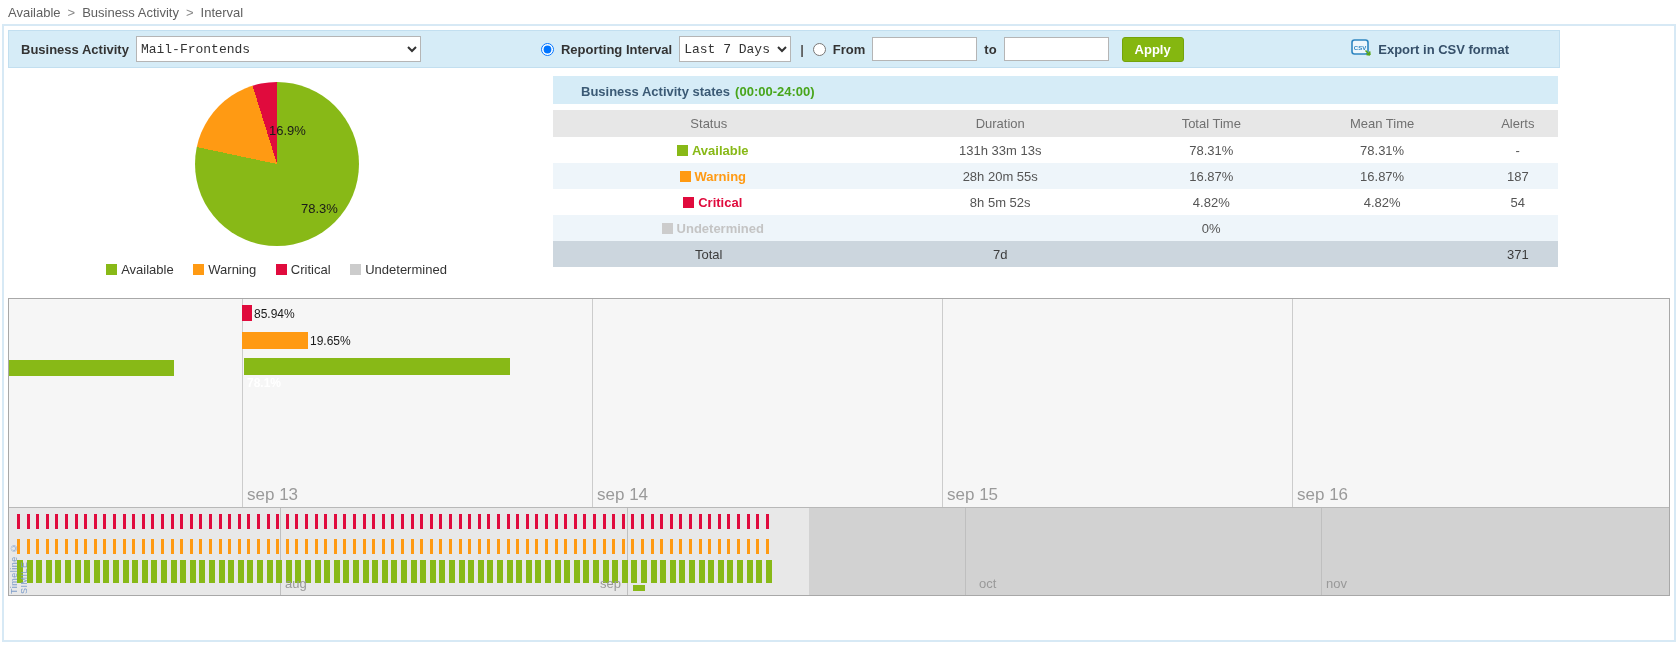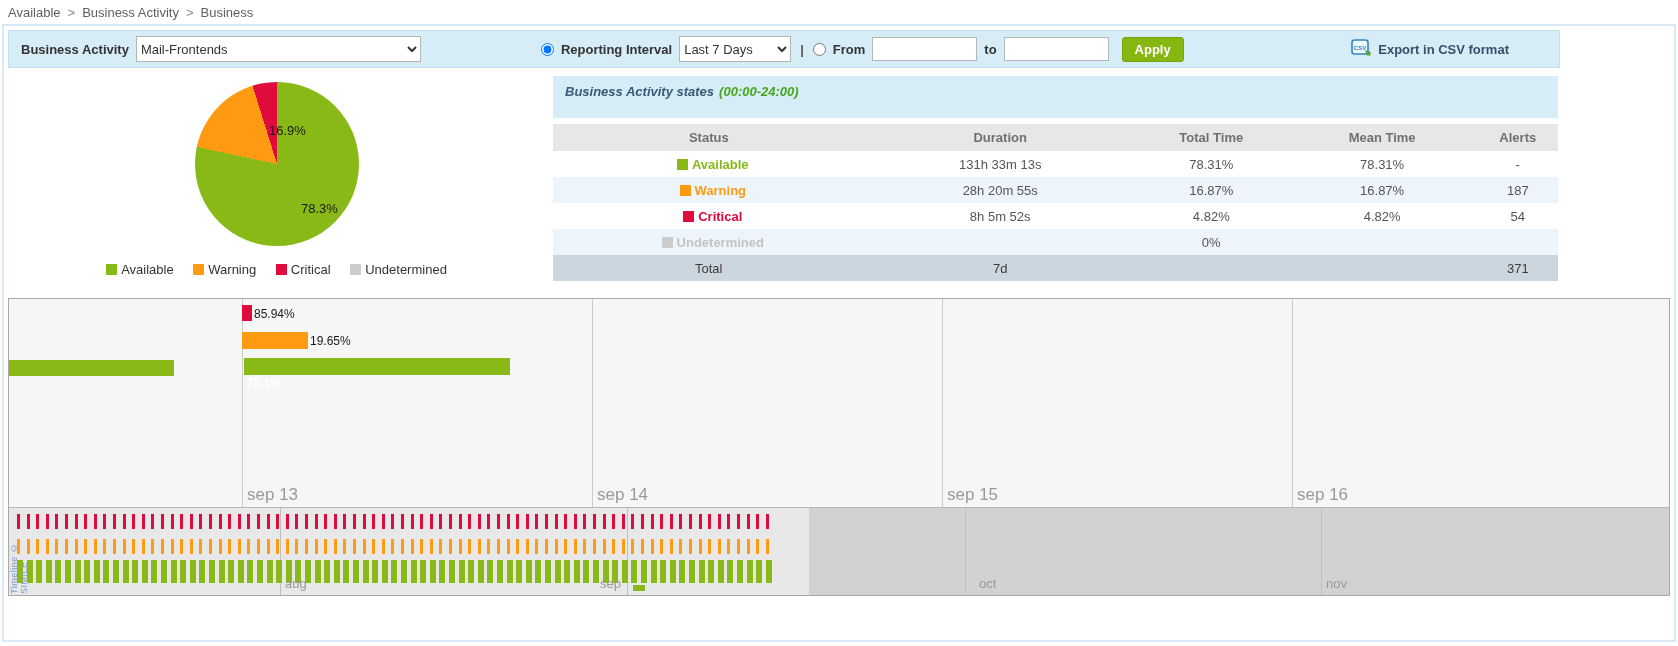--- a/index.html
+++ b/index.html
@@ -36,21 +36,21 @@
     display: flex;
     align-items: center;
     padding: 0 12px;
   }
   .tb-left, .tb-center, .tb-right { display: flex; align-items: center; gap: 7px; }
   .tb-center { margin-left: 120px; }
   .tb-right { margin-left: auto; margin-right: 38px; }
   .lbl-bold { font-weight: bold; color: #333; }
   .pipe { font-weight: bold; color: #555; margin: 0 2px; }
   select {
-    font-family: Liberation Sans, sans-serif;
+    font-family: Liberation Mono, monospace;
     font-size: 13px;
     height: 26px;
     border: 1px solid #b5b5b5;
     background: #fff;
     color: #333;
   }
   .ba-select { width: 285px; }
   .interval-select { width: 112px; }
   .txt-input {
     width: 105px; height: 24px;
@@ -84,32 +84,31 @@
   .pie-label { position: absolute; font-size: 13px; color: #1a1a1a; }
   .pie-label-available { left: 297px; top: 125px; }
   .pie-label-warning  { left: 221px; top: 47px; margin-left: 44px; }
   .legend { position: absolute; top: 186px; width: 100%; text-align: center; }
   .legend-item { margin: 0 8px; white-space: nowrap; }
   .sq { display: inline-block; width: 11px; height: 11px; margin-right: 4px; vertical-align: -1px; }
 
   
   .table-panel { width: 1005px; margin-left: 4px; }
   .table-title {
-    height: 42px; line-height: 32px;
+    height: 28px; line-height: 32px;
     background: #d6ecf7;
-    padding-left: 12px;
+    padding-left: 28px;
     font-weight: bold;
     color: #3b5a75;
-    font-style: italic;
   }
   .table-title .suffix { color: #48a51b; margin-left: 5px; }
   table.states { width: 100%; border-collapse: collapse; margin-top: 6px; }
   table.states th {
     height: 27px; background: #e7e7e7; color: #707070;
-    font-weight: bold; text-align: center;
+    font-weight: normal; text-align: center;
   }
   table.states td { height: 26px; text-align: center; color: #555; }
   table.states tbody tr:nth-child(even) td { background: #eef5fa; }
   td.c-status, th.c-status { text-align: left; padding-left: 8px; }
   .st-label { font-weight: bold; }
   .r-available  .st-label { color: #88b917; } .r-available  .sq { background: #88b917; }
   .r-warning    .st-label { color: #ff9a13; } .r-warning    .sq { background: #ff9a13; }
   .r-critical   .st-label { color: #e00b3d; } .r-critical   .sq { background: #e00b3d; }
   .r-undetermined .st-label { color: #c4c4c4; } .r-undetermined .sq { background: #cccccc; }
   tr.r-total td { background: #ccd6de !important; color: #3c3c3c; }
@@ -144,21 +143,21 @@
   .watermark {
     position: absolute; left: 0; top: 2px; height: 84px;
     writing-mode: vertical-rl; transform: rotate(180deg);
     font-size: 9px; color: #7d9cc9; z-index: 5; letter-spacing: 0.5px;
   }
 </style>
 </head>
 <body>
 
 <div class="breadcrumb">
-  <a href="#">Available</a><span class="sep">&gt;</span><a href="#">Business Activity</a><span class="sep">&gt;</span><a href="#">Business</a>
+  <a href="#">Available</a><span class="sep">&gt;</span><a href="#">Business Activity</a><span class="sep">&gt;</span><a href="#">Interval</a>
 </div>
 
 <div class="app-frame">
 
   <div class="toolbar">
     <div class="tb-left">
       <span class="lbl-bold">Business Activity</span>
       <select class="ba-select">
         <option>Mail-Frontends</option>
       </select>

